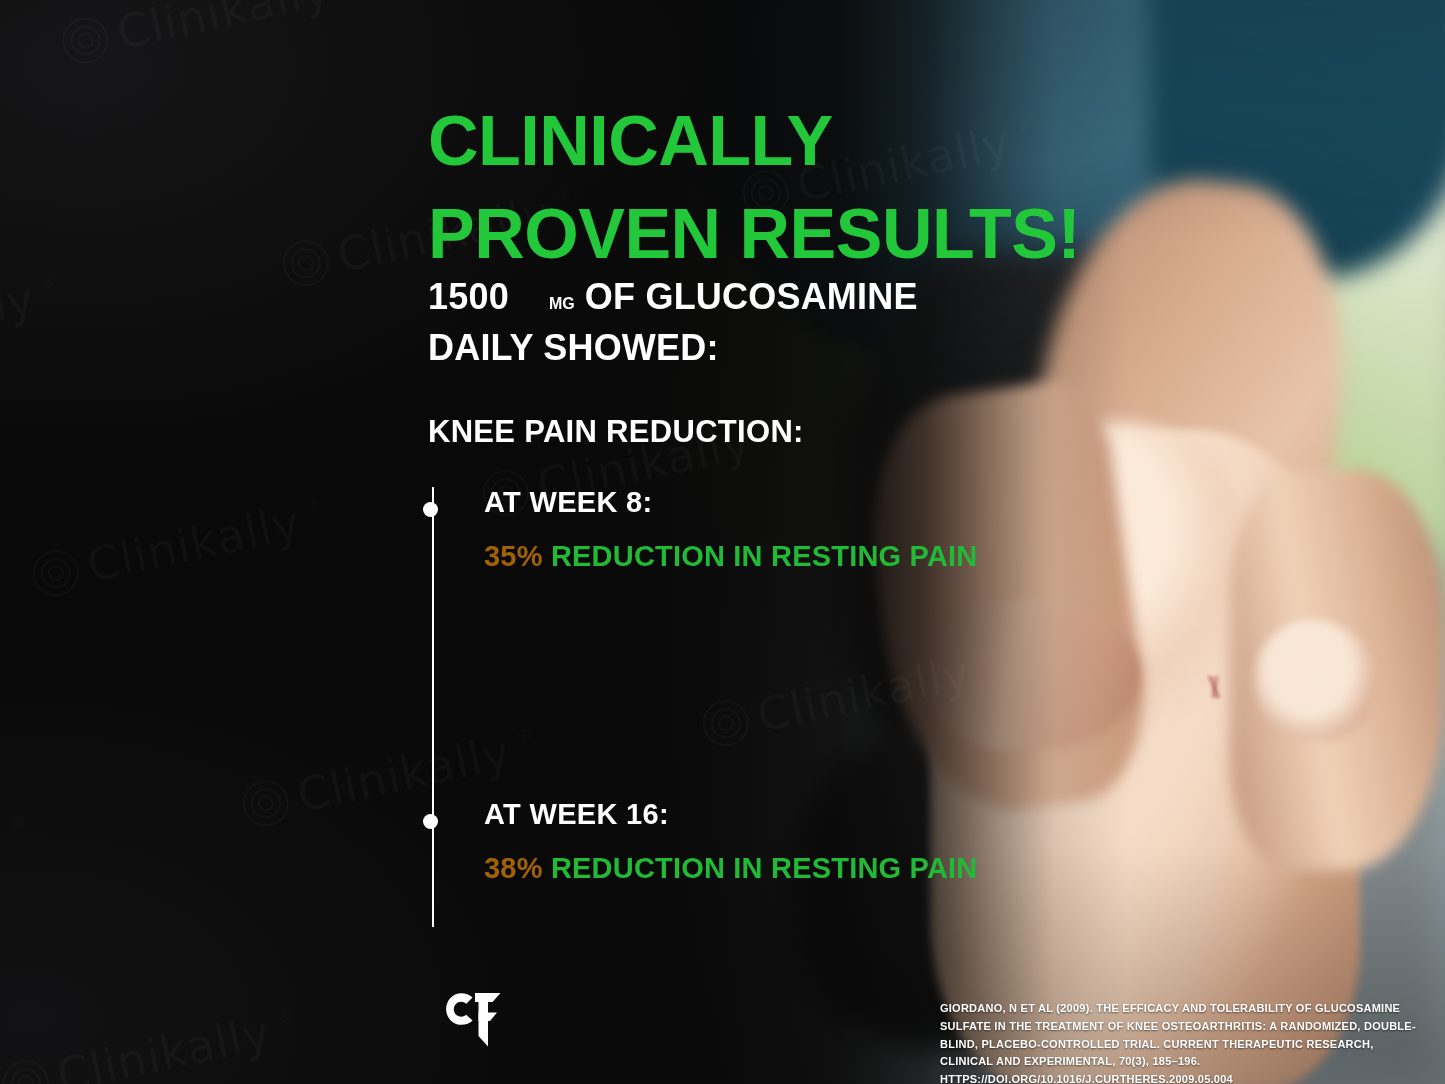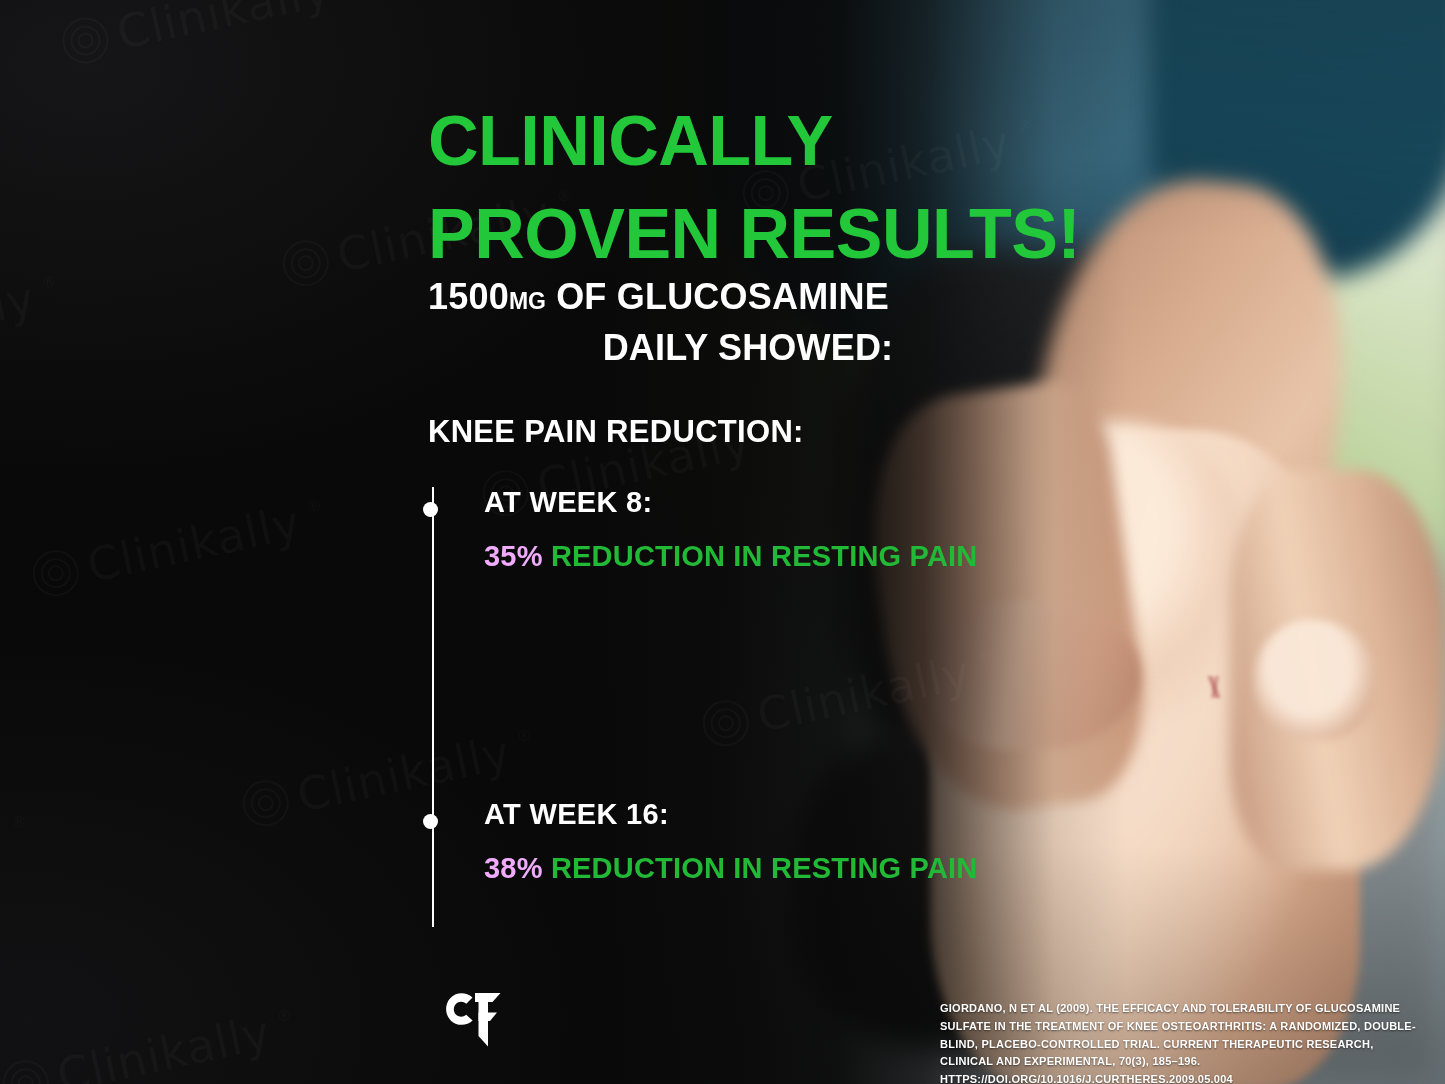--- a/index.html
+++ b/index.html
@@ -276,25 +276,26 @@
     top: 271px;
     width: 640px;
     color: #ffffff;
     font-size: 36px;
     font-weight: 700;
     line-height: 1.43;
     letter-spacing: 0.2px;
     text-transform: uppercase;
   }
   .subhead .dose-unit {
-    font-size: 23px;
+    font-size: 16px;
     font-weight: 700;
     letter-spacing: 0;
-  }
-  .subhead-l2 { display: block; text-align: center; }
+    margin-left: 40px;
+  }
+  .subhead-l2 { display: block; }
 
   .section-label {
     position: absolute;
     left: 428px;
     top: 414px;
     color: #ffffff;
     font-size: 31px;
     font-weight: 700;
     letter-spacing: 0.3px;
     text-transform: uppercase;
@@ -347,21 +348,21 @@
     margin-bottom: 14px;
   }
   .tl-stat {
     font-size: 29px;
     font-weight: 700;
     letter-spacing: 0.2px;
     text-transform: uppercase;
     line-height: 1.62;
     white-space: nowrap;
   }
-  .tl-stat .pct { color: #f0abfc; }
+  .tl-stat .pct { color: #a16207; }
   .tl-stat .desc { color: #22b936; text-align: right; }
 
   
   .logo {
     position: absolute;
     left: 444px;
     top: 988px;
     width: 68px;
     height: 64px;
   }

